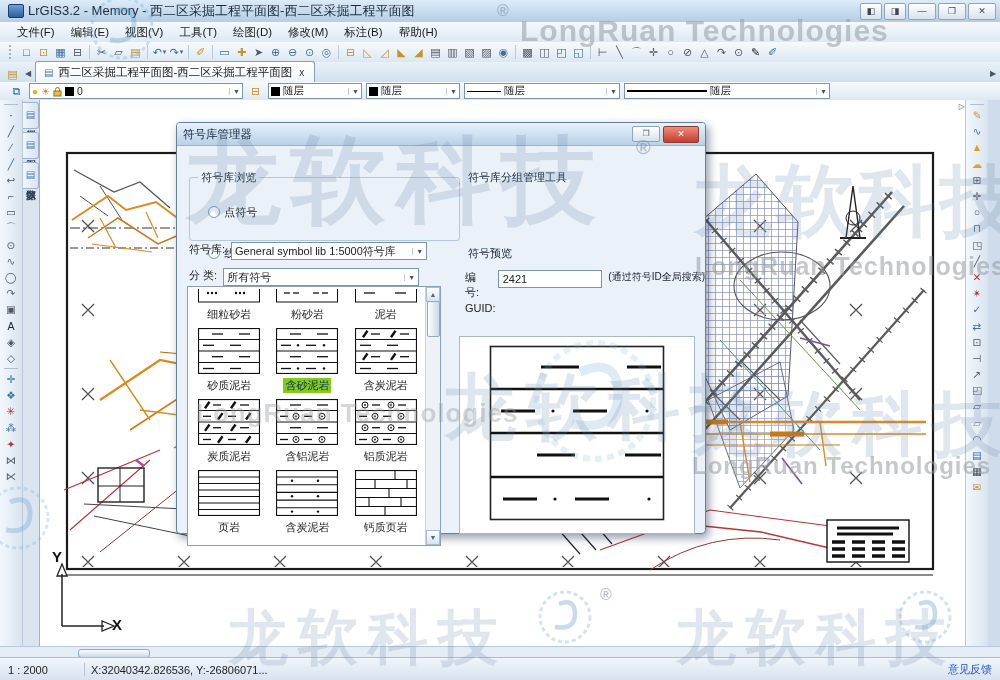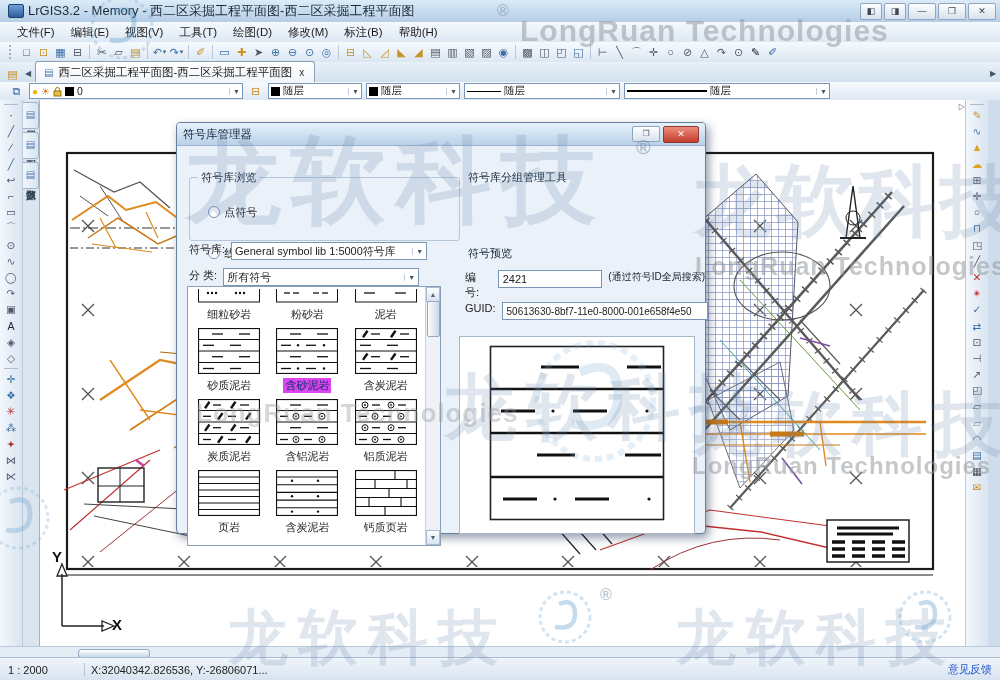--- a/index.html
+++ b/index.html
@@ -75,21 +75,21 @@
   .radio{display:flex;align-items:center;gap:4px;}
   .rdot{width:10px;height:10px;border:1px solid #7a96b6;border-radius:50%;background:#fff;position:relative;}
   .rdot.on::after{content:"";position:absolute;left:2px;top:2px;width:4px;height:4px;border-radius:50%;background:#2a66c8;}
   .fieldrow{position:absolute;display:flex;gap:6px;}
   .dcombo{background:#fff;border:1px solid #7a96b6;height:16px;display:flex;align-items:center;padding:0 3px;font-size:11px;}
   .dcombo .arrow{margin-left:auto;font-size:7px;color:#456;border-left:1px solid #c0cddc;padding-left:3px;}
   .listbox{position:absolute;left:10px;top:140px;width:252px;height:258px;background:#fff;border:1px solid #8aa0b8;overflow:hidden;}
   .symgrid{position:absolute;left:2px;top:2px;right:15px;display:grid;grid-template-columns:1fr 1fr 1fr;row-gap:6px;}
   .symcell{display:flex;flex-direction:column;align-items:center;gap:2px;}
   .symlabel{font-size:11px;padding:0 2px;}
-  .symlabel.sel{background:#d946ef;color:#0b2e66;}
+  .symlabel.sel{background:#84cc16;color:#0b2e66;}
   .vscroll{position:absolute;right:0;top:0;bottom:0;width:14px;background:#eef2f7;border-left:1px solid #c8d4e2;font-size:7px;color:#567;text-align:center;}
   .varrow{height:13px;line-height:13px;background:linear-gradient(#fdfefe,#d8e3f0);border:1px solid #a9bcd2;}
   .vthumb{position:absolute;left:1px;top:14px;width:11px;height:34px;background:linear-gradient(90deg,#fdfefe,#c9d8e9);border:1px solid #93a9c2;border-radius:2px;}
   .vdown{position:absolute;bottom:0;left:0;right:0;}
   .toolbtn{position:absolute;left:340px;top:48px;width:124px;height:26px;background:linear-gradient(#f8fbfd,#dce6f1);border:1px solid #8da6c0;border-radius:3px;font-size:11px;display:flex;align-items:center;justify-content:center;}
   .previewbox{position:absolute;left:282px;top:190px;width:234px;height:196px;background:#fff;border:1px solid #a8b8ca;display:flex;justify-content:center;}
   .dinput{background:#fff;border:1px solid #7a96b6;height:16px;display:flex;align-items:center;padding:0 4px;font-size:11px;}
   .hint{font-size:10px;color:#223;white-space:nowrap;}
   
   .wm{position:absolute;pointer-events:none;z-index:40;white-space:nowrap;}
@@ -850,23 +850,20 @@
     <div class="grouplabel" style="position:absolute;left:288px;top:100px">符号预览</div>
     <div class="fieldrow" style="left:288px;top:124px">
       <span>编 号:</span>
       <div class="dinput" style="width:100px">
         <span>2421</span>
       </div>
       <span class="hint">(通过符号ID全局搜索)</span>
     </div>
     <div class="fieldrow" style="left:288px;top:156px">
       <span>GUID:</span>
-      <div class="dinput" style="width:196px;font-size:10px">
-        <span>50613630-8bf7-11e0-8000-001e658f4e50</span>
-      </div>
     </div>
     <div class="previewbox">
       <svg width="176" height="176" style="margin-top:8px">
         <rect x="1.5" y="1.5" width="173" height="173" fill="#fff" stroke="#222" stroke-width="1.6"></rect>
         <line x1="2" y1="44" x2="174" y2="44" stroke="#111" stroke-width="2.4"></line>
         <line x1="2" y1="88" x2="174" y2="88" stroke="#111" stroke-width="2.4"></line>
         <line x1="2" y1="132" x2="174" y2="132" stroke="#111" stroke-width="2.4"></line>
         <g stroke="#111" stroke-width="3">
           <line x1="52" y1="22" x2="90" y2="22"></line>
             <line x1="138" y1="22" x2="172" y2="22"></line>

